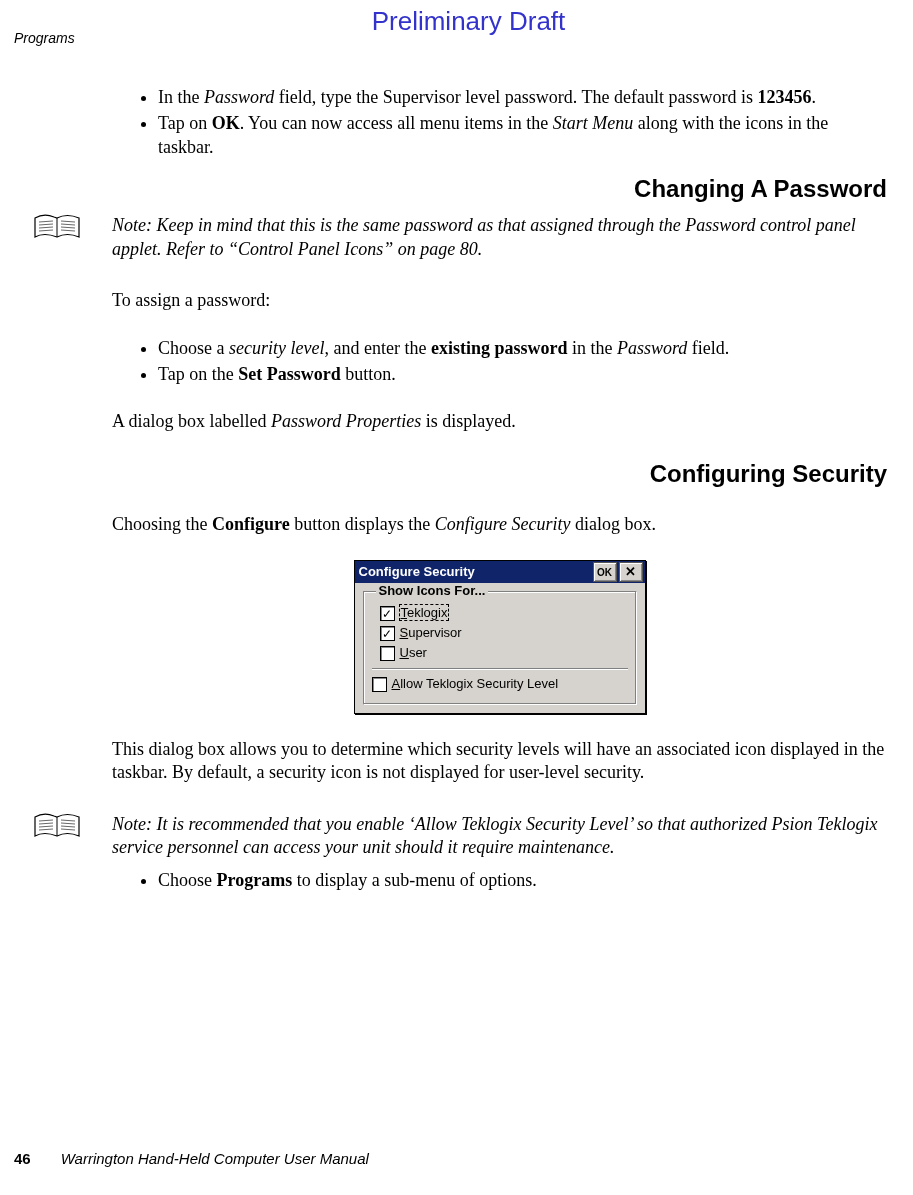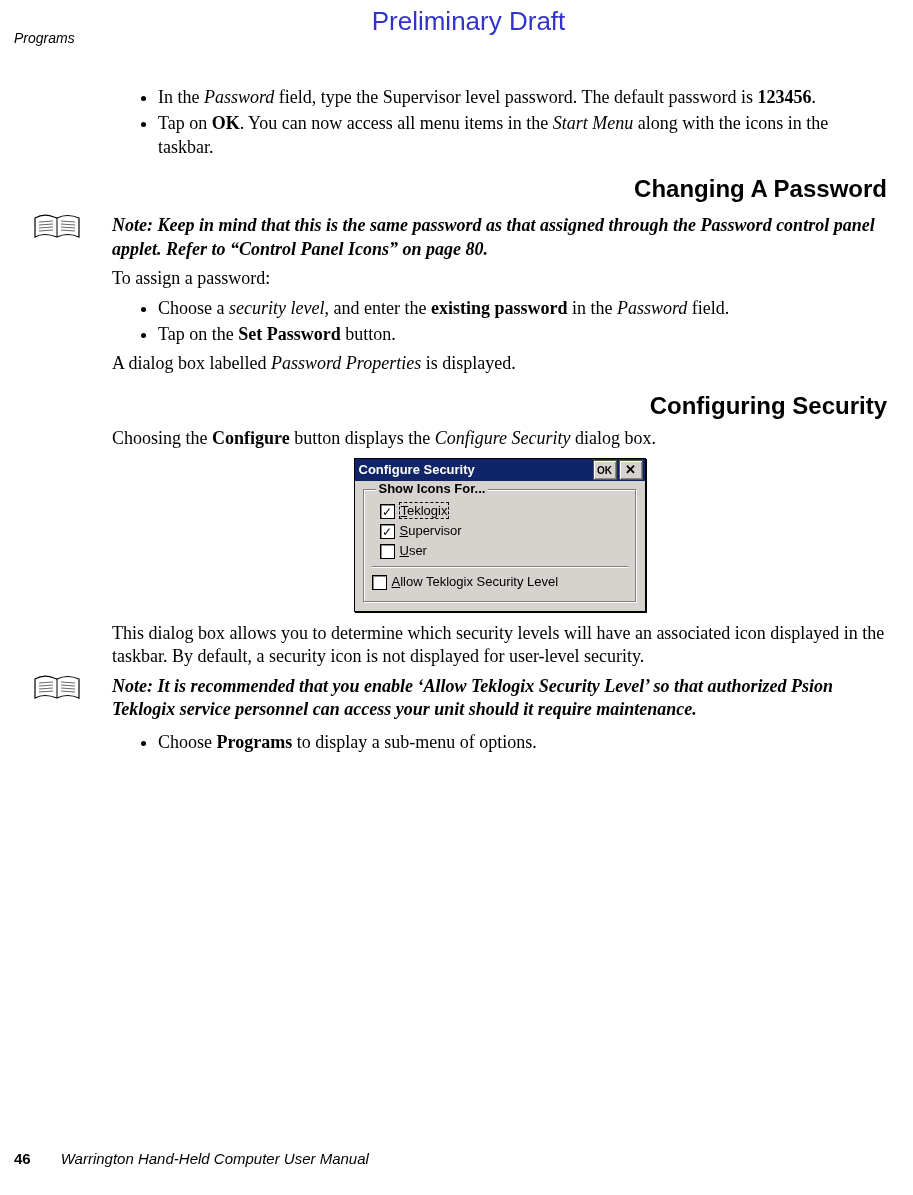--- a/index.html
+++ b/index.html
@@ -45,21 +45,21 @@
   }
   .content ul {
     list-style: disc;
     padding-left: 38px;
     margin: 6px 8px;
   }
   .content ul li {
     margin: 3px 0;
   }
   .content p {
-    margin: 2px 0;
+    margin: 24px 0;
   }
   .subhead {
     font-family: "Trebuchet MS", Arial, sans-serif;
     font-weight: bold;
     font-size: 24px;
     margin-top: 14px;
     margin-bottom: 6px;
     text-align: right;
   }
   .note-block {
@@ -71,21 +71,20 @@
     font-style: italic;
   }
   .note-block .note-icon {
     position: absolute;
     left: 10px;
     top: 2px;
   }
   .note-text {
     display: block;
     padding-left: 0;
-    font-weight: bold;
   }
   .i { font-style: italic; }
   .b { font-weight: bold; font-style: normal;}
   .sec-head {
     font-family: "Trebuchet MS", Arial, sans-serif;
     font-weight: bold;
     font-size: 21px;
     margin-top: 18px;
   }
   .sec-num {

